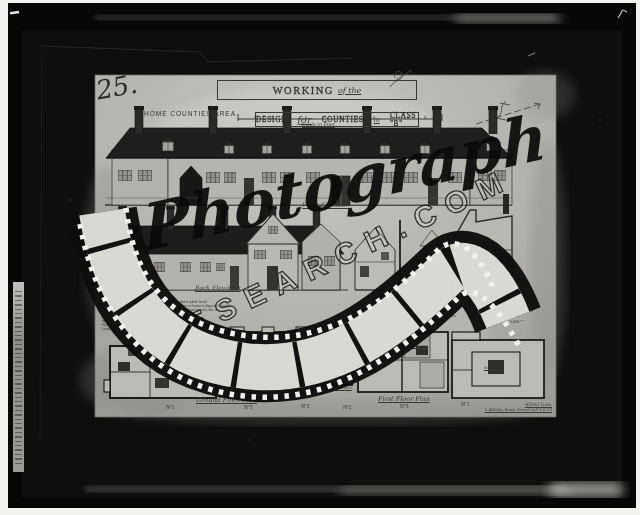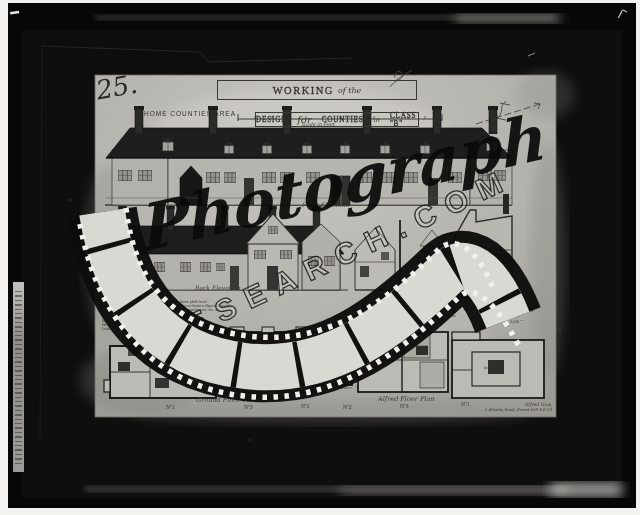--- a/index.html
+++ b/index.html
@@ -7,21 +7,21 @@
          font-family:"Liberation Serif", serif;}
   .photo{position:absolute;left:8px;top:3px;width:628px;height:505px;background:#070706;}
   .abs{position:absolute;}
   .svgfull{position:absolute;left:0;top:0;width:640px;height:515px;}
   .txt{position:absolute;color:#34322e;white-space:nowrap;}
   .blur1{filter:blur(.35px);}
   
   .box{position:absolute;border:1.1px solid #3a3832;display:flex;align-items:center;
        justify-content:center;gap:4px;color:#403e38;}
   .cap{letter-spacing:1.5px;-webkit-text-stroke:.3px #2e2c28;}
-  .scriptword{font-family:"DejaVu Serif", serif;font-style:italic;color:#3a3832;}
+  .scriptword{font-family:"DejaVu Serif", serif;font-style:italic;color:#3a3832;text-decoration:underline;}
   
   .noteline{white-space:nowrap;overflow:hidden;}
   .specrow{display:flex;gap:6px;}
   .specrow .it{flex:1 1 auto;white-space:nowrap;overflow:hidden;}
   .specrow .vl{width:46px;white-space:nowrap;}
   
   .wm-script{position:absolute;left:138px;top:148px;width:390px;text-align:center;
       font-family:"DejaVu Serif", serif;font-style:italic;font-weight:bold;font-size:63px;
       color:#0a0a09;transform:rotate(-13deg) skewX(-10deg);opacity:.93;z-index:6;}
   .wm-outline{position:absolute;left:150px;top:326px;font-family:"Liberation Sans", sans-serif;
@@ -311,21 +311,21 @@
     </div>
   </div>
 
   <div class="txt scriptword blur1" style="left:228px;top:386px;font-size:3.4px;z-index:4">Entrance</div>
   <div class="txt scriptword blur1" style="left:336px;top:386px;font-size:3.4px;z-index:4">Entrance</div>
   <div class="txt scriptword blur1" style="left:360px;top:344px;font-size:3.4px;z-index:4">Bedroom</div>
   <div class="txt scriptword blur1" style="left:412px;top:344px;font-size:3.4px;z-index:4">Bedroom</div>
   <div class="txt scriptword blur1" style="left:484px;top:366px;font-size:3.4px;z-index:4">Bedroom</div>
 
   <div class="txt scriptword" style="left:196px;top:396px;font-size:6.5px;z-index:4">Ground Floor Plan</div>
-  <div class="txt scriptword" style="left:378px;top:395px;font-size:6.5px;z-index:4">Alfred Floor Plan</div>
+  <div class="txt scriptword" style="left:378px;top:395px;font-size:6.5px;z-index:4">First Floor Plan</div>
   <div class="txt" style="left:166px;top:404px;font-size:5.5px;z-index:4">Nº1</div>
   <div class="txt" style="left:244px;top:404px;font-size:5.5px;z-index:4">Nº3</div>
   <div class="txt" style="left:301px;top:403px;font-size:5.5px;z-index:4">Nº2</div>
   <div class="txt" style="left:343px;top:404px;font-size:5.5px;z-index:4">Nº2</div>
   <div class="txt" style="left:400px;top:403px;font-size:5.5px;z-index:4">Nº3</div>
   <div class="txt" style="left:461px;top:401px;font-size:5.5px;z-index:4">Nº1</div>
 
   <div class="abs" style="left:452px;top:402px;width:100px;text-align:right;z-index:4;color:#34322e">
     <div class="scriptword blur1" style="font-size:4.6px">Alfred Gow,</div>
     <div class="scriptword blur1" style="font-size:3.9px">5 Allenby Road, Forest Hill S.E.23</div>

